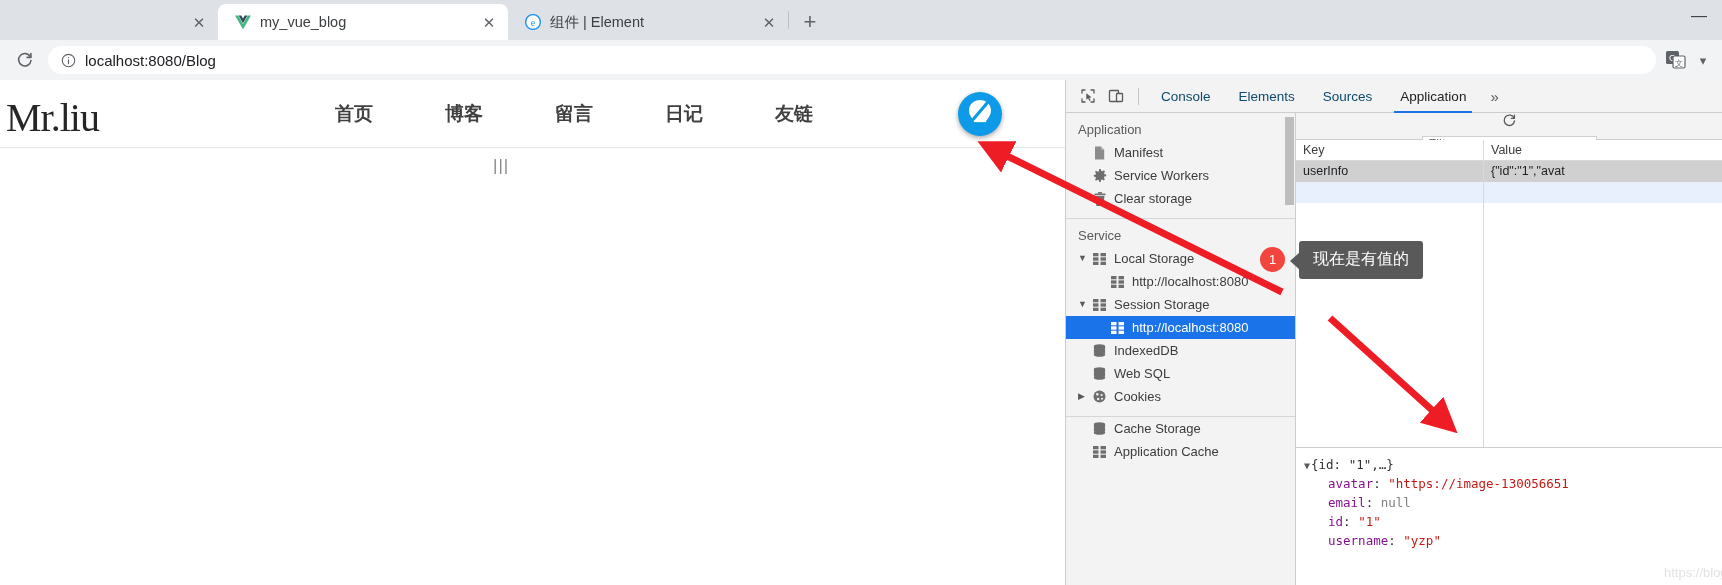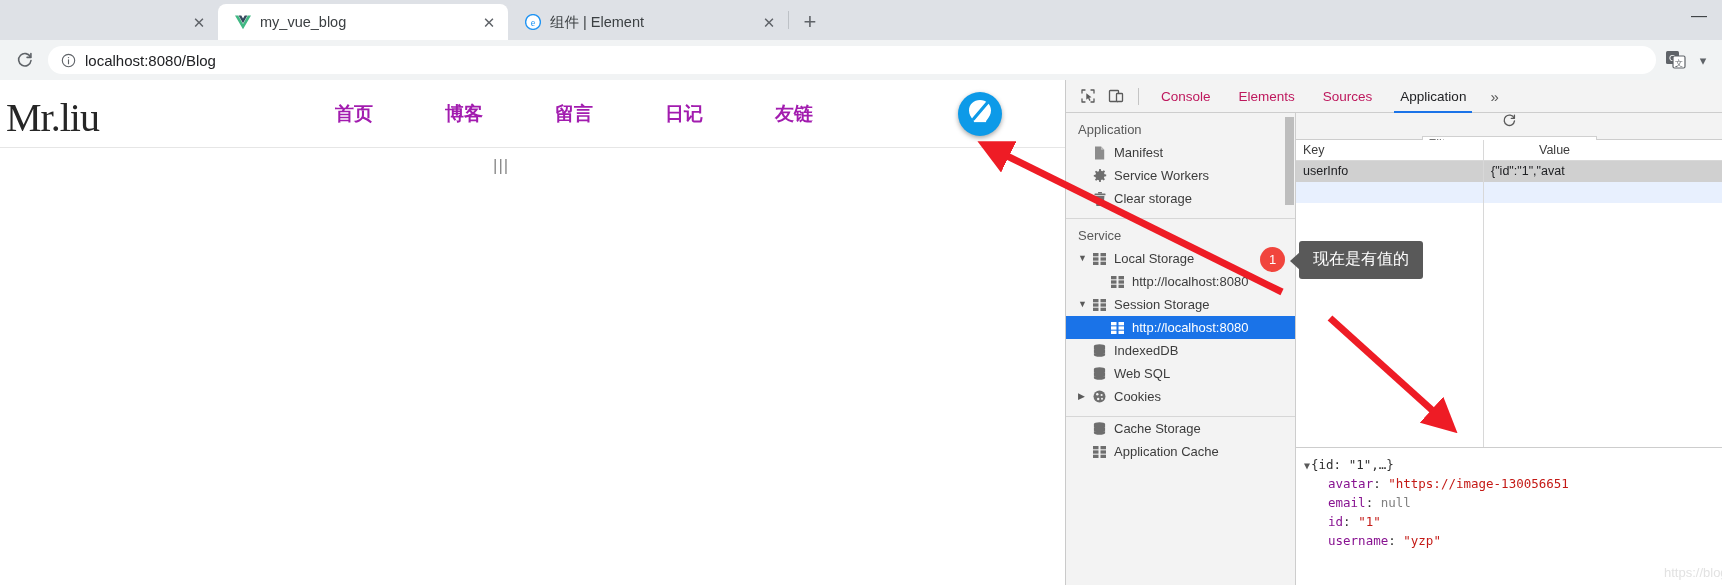--- a/index.html
+++ b/index.html
@@ -83,21 +83,21 @@
     position: absolute; left: 6px; top: 14px;
     font-family: "Liberation Serif", serif;
     font-size: 40px; color: #262626; letter-spacing: -1px;
     font-weight: 400;
   }
   .nav {
     position: absolute; left: 335px; top: 0; height: 68px;
     display: flex; align-items: center; gap: 72px;
   }
   .nav-item {
-    font-size: 19px; color: #a21caf; font-weight: bold;
+    font-size: 19px; color: #404040; font-weight: bold;
     font-family: "DejaVu Sans", sans-serif;
   }
   .avatar {
     position: absolute; right: 63px; top: 12px;
     width: 44px; height: 44px; border-radius: 50%;
     background: #0d9ae8;
     box-shadow: 0 2px 5px rgba(0,0,0,.35);
     display: flex; align-items: center; justify-content: center;
     overflow: hidden;
   }
@@ -115,21 +115,21 @@
   }
   .dt-tabbar {
     height: 33px; display: flex; align-items: center;
     border-bottom: 1px solid #cdcdcd; background: #f3f3f3;
     padding-left: 8px; gap: 0;
   }
   .dt-icon-btn { width: 28px; height: 26px; display: flex; align-items: center; justify-content: center; }
   .dt-vsep { width: 1px; height: 17px; background: #c4c4c4; margin: 0 8px; }
   .dt-tab {
     height: 33px; padding: 0 14px; display: flex; align-items: center;
-    font-size: 13.5px; color: #be185d; position: relative;
+    font-size: 13.5px; color: #0c4a6e; position: relative;
   }
   .dt-tab.active { color: #202124; }
   .dt-tab.active::after {
     content: ""; position: absolute; left: 8px; right: 8px; bottom: 0;
     height: 2px; background: #1a73e8;
   }
   .dt-more { padding: 0 10px; font-size: 15px; color: #5a5a5a; display: flex; align-items: center; height: 33px; }
 
   .dt-body { position: absolute; top: 33px; left: 0; right: 0; bottom: 0; display: flex; }
 
@@ -167,21 +167,21 @@
     font-size: 12.5px; color: #9a9a9a; padding: 0 6px; line-height: 17px;
     max-width: 215px;
   }
   .dt-fsep { width: 1px; height: 15px; background: #c4c4c4; }
   .dt-clearbtn { width: 22px; height: 22px; display: flex; align-items: center; justify-content: center; }
 
   .dt-table { flex: 0 0 auto; }
   .dt-thead { display: flex; height: 21px; border-bottom: 1px solid #d8d8d8; background: #fff; }
   .dt-th { font-size: 12.5px; color: #3c3c3c; padding: 3px 0 0 7px; }
   .dt-th.key { width: 188px; border-right: 1px solid #d8d8d8; }
-  .dt-th.val { flex: 1 1 auto; margin-left: 48px; }
+  .dt-th.val { flex: 1 1 auto; }
   .dt-row { display: flex; height: 21px; }
   .dt-row.selected .dt-td { background: #d0d0d0; }
   .dt-td { font-size: 12.5px; color: #202124; padding: 3px 0 0 7px; font-family: "Liberation Sans", sans-serif; }
   .dt-td.key { width: 188px; border-right: 1px solid #d8d8d8; }
   .dt-td.val { flex: 1 1 auto; overflow: hidden; white-space: nowrap; }
   .dt-row.empty-sel .dt-td { background: #e8f0fe; height: 21px; }
   .dt-fill { flex: 1 1 auto; display: flex; }
   .dt-fill .c1 { width: 188px; border-right: 1px solid #d8d8d8; }
   .dt-fill .c2 { flex: 1 1 auto; }
 

